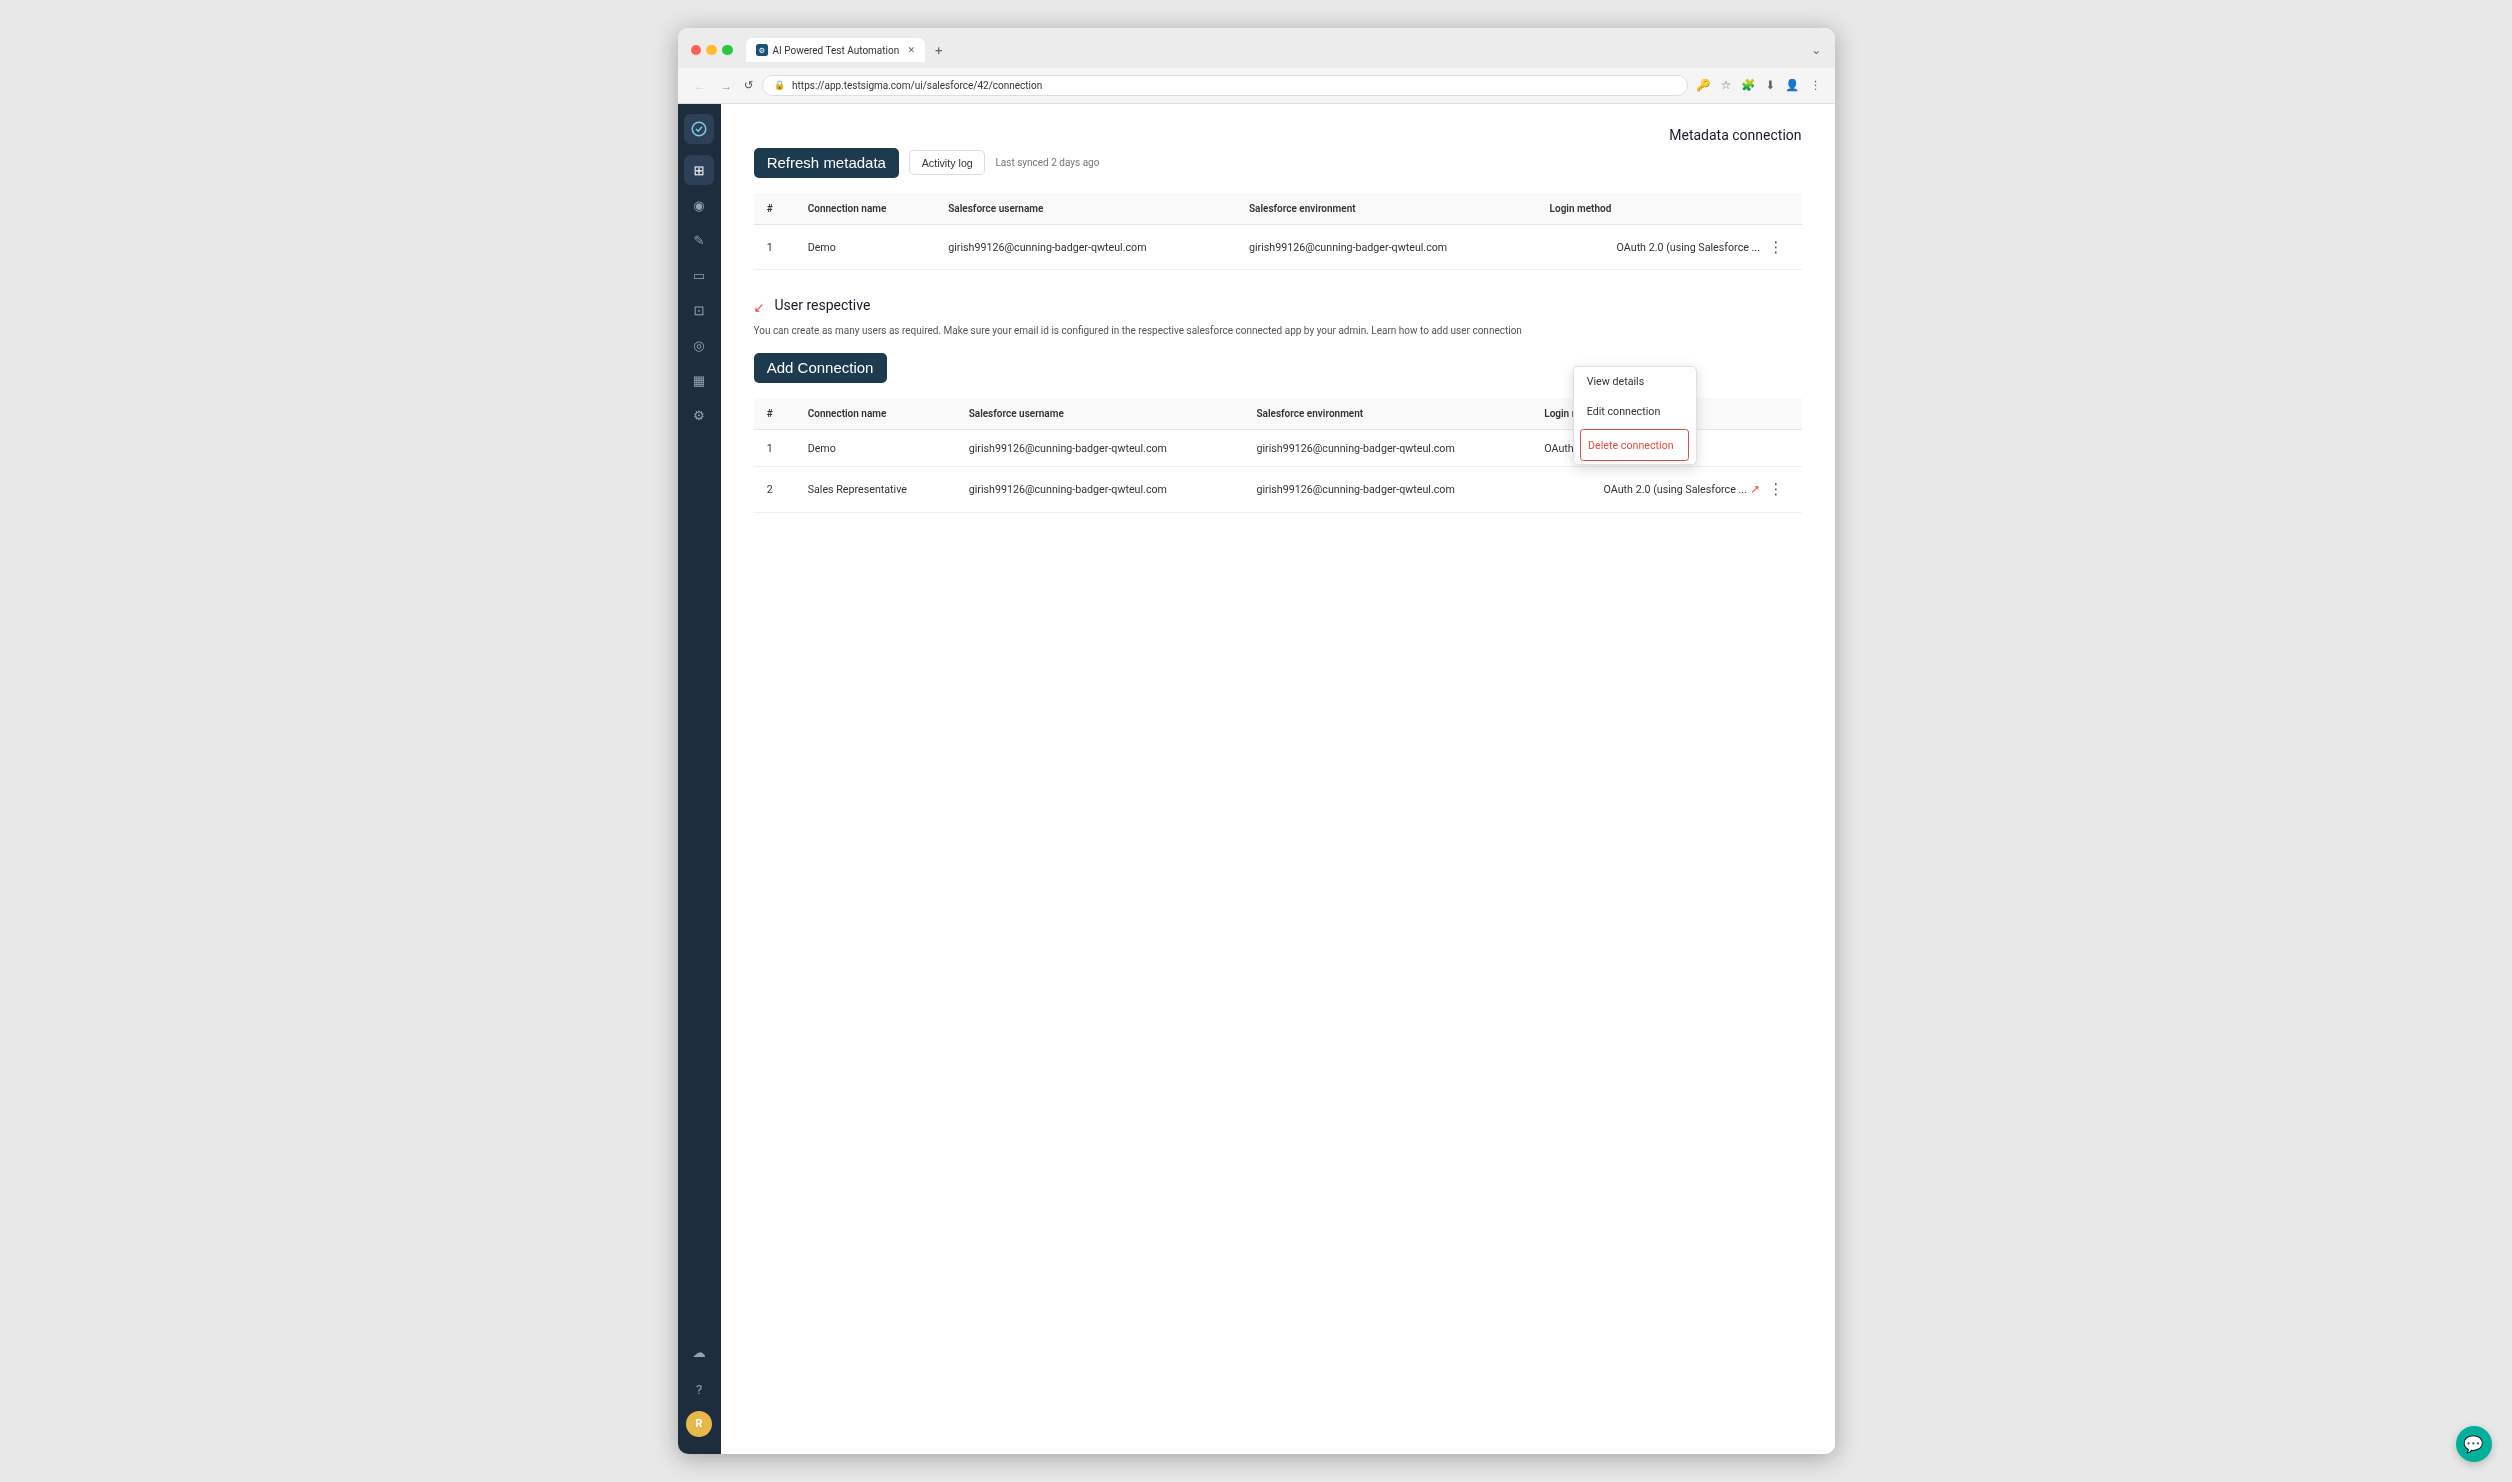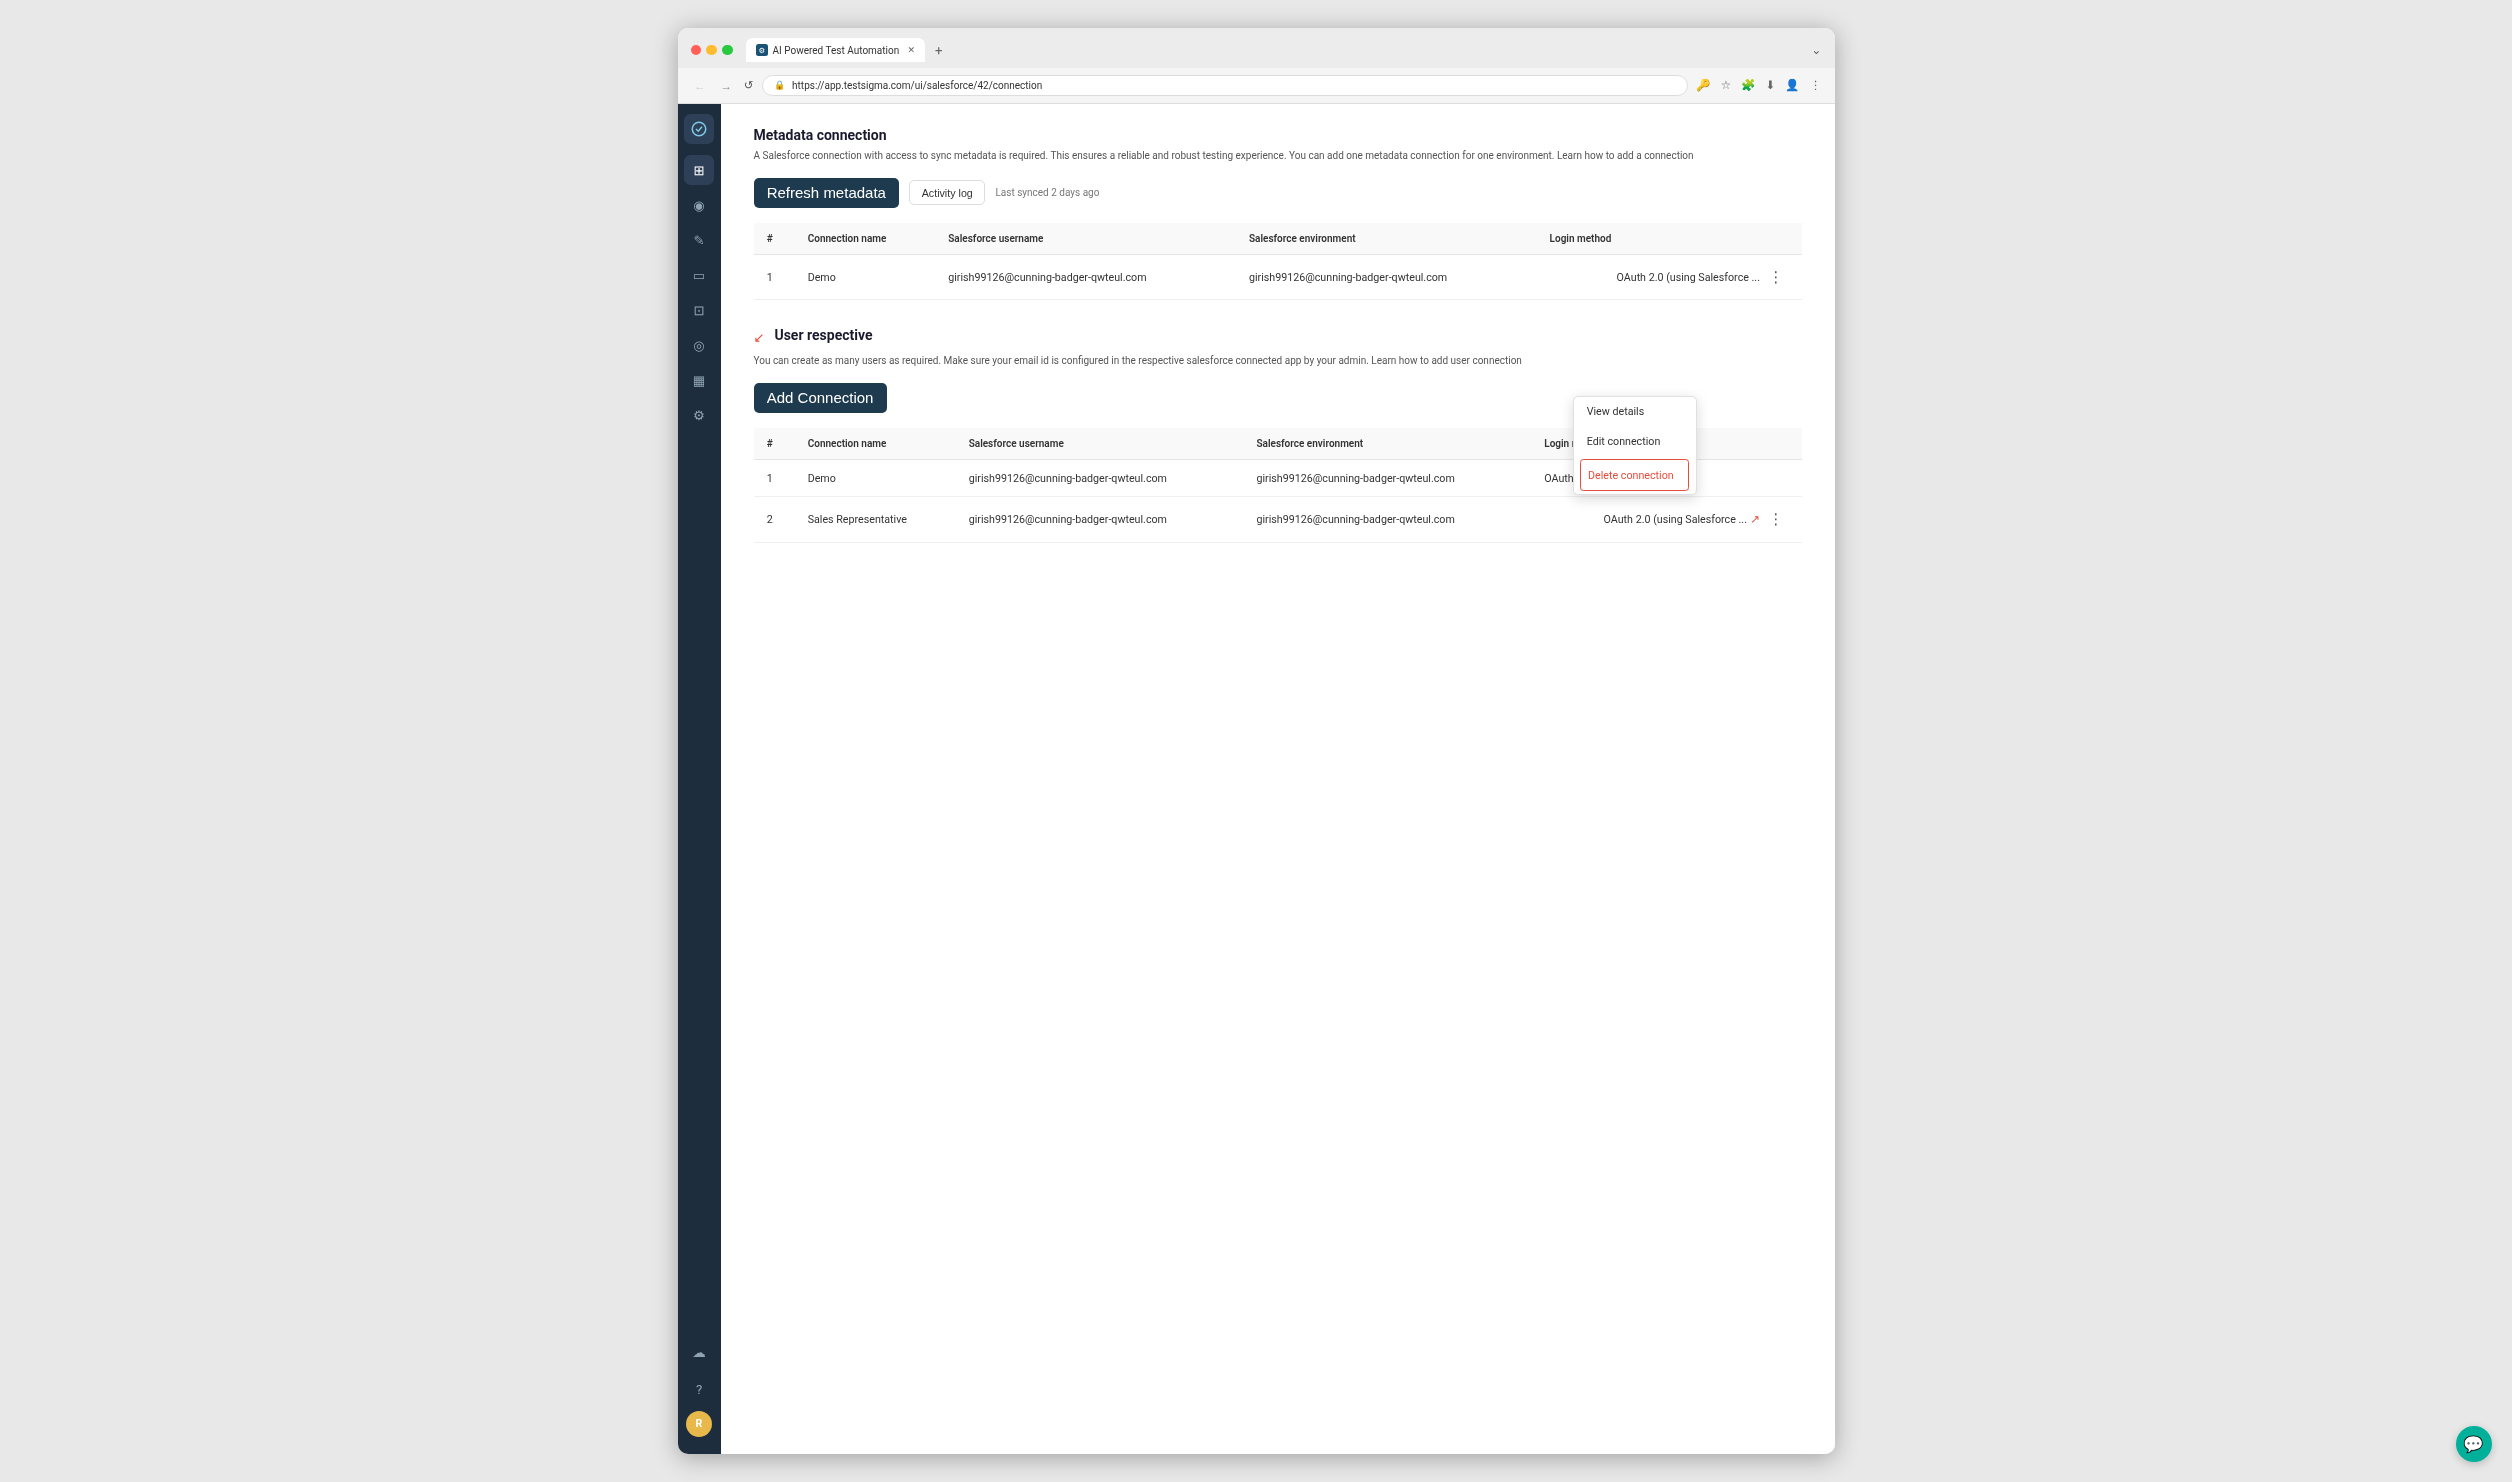--- a/index.html
+++ b/index.html
@@ -202,23 +202,24 @@
     }
     
     .content {
       flex: 1;
       overflow-y: auto;
       background: #fff;
       padding: 23px 33px;
     }
     .section-title {
       font-size: 14px;
-      font-weight: 700;
+      font-weight: 400;
       color: #1a1a2e;
       margin-bottom: 5px;
+      text-align: right;
     }
     .section-desc {
       font-size: 10px;
       color: #555;
       margin-bottom: 15px;
       line-height: 1.5;
     }
     .toolbar {
       display: flex;
       align-items: center;
@@ -430,23 +431,20 @@
           <span>?</span>
         </div>
         <div class="avatar">R</div>
       </div>
     </div>
 
     <div class="content">
 
       <div class="table-section-header">
         <h2 class="section-title">Metadata connection</h2>
-        <p class="section-desc">
-          <span>A Salesforce connection with access to sync metadata is required. This ensures a reliable and robust testing experience. You can add one metadata connection for one environment. Learn how to add a connection</span>
-        </p>
       </div>
 
       <div class="toolbar">
         <button class="btn-primary">Refresh metadata</button>
         <button class="btn-secondary">Activity log</button>
         <span class="sync-text">Last synced 2 days ago</span>
       </div>
 
       <table class="data-table">
         <thead>

